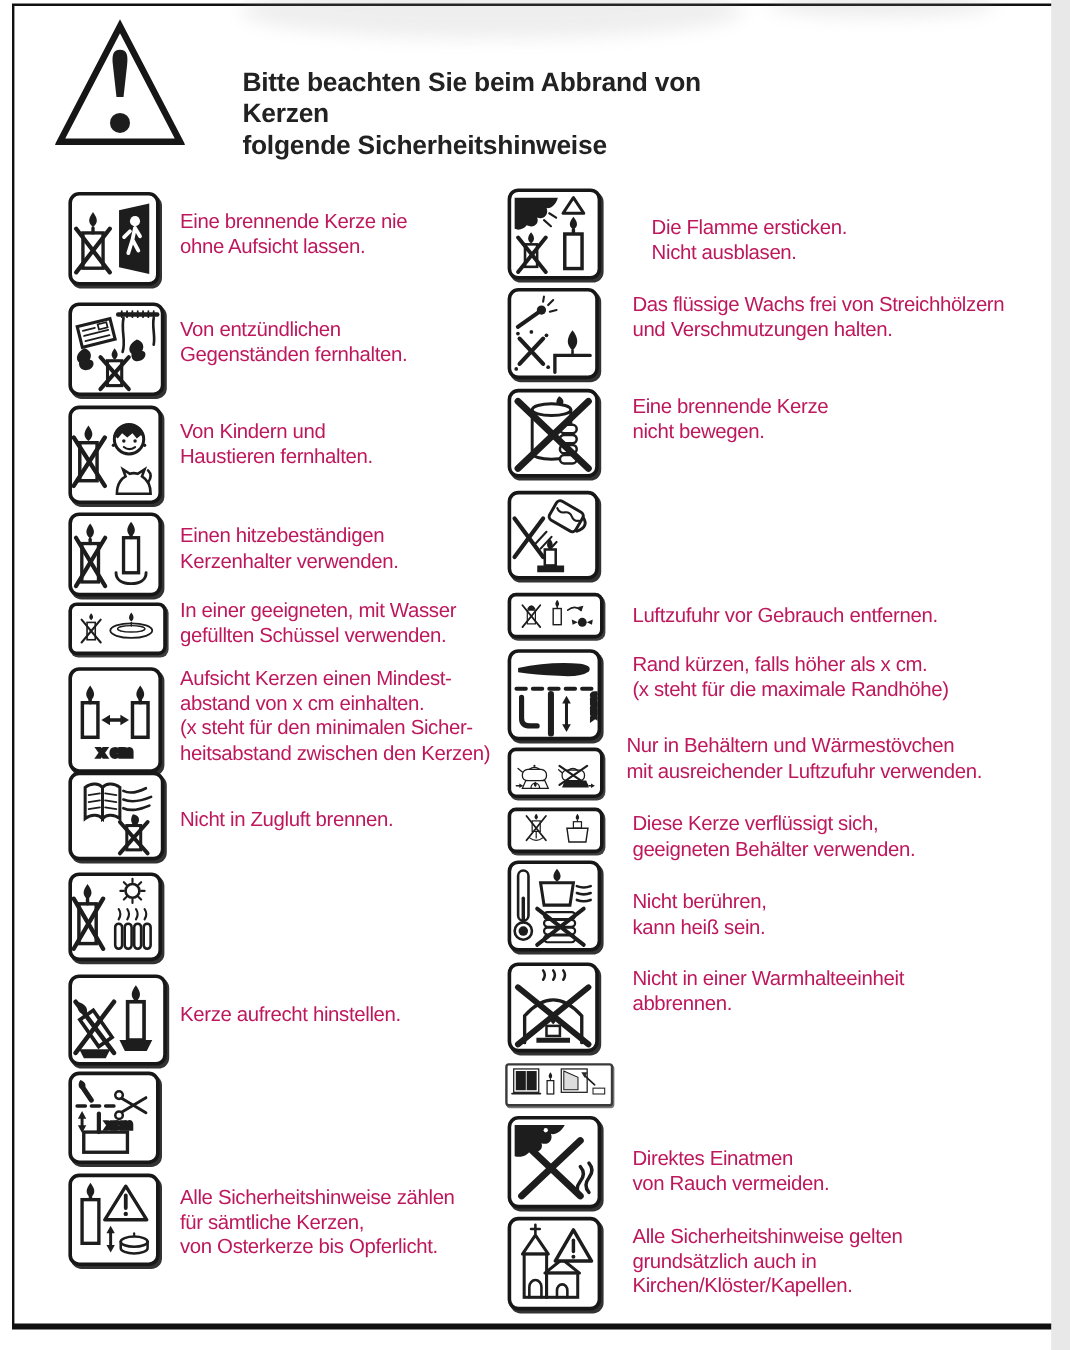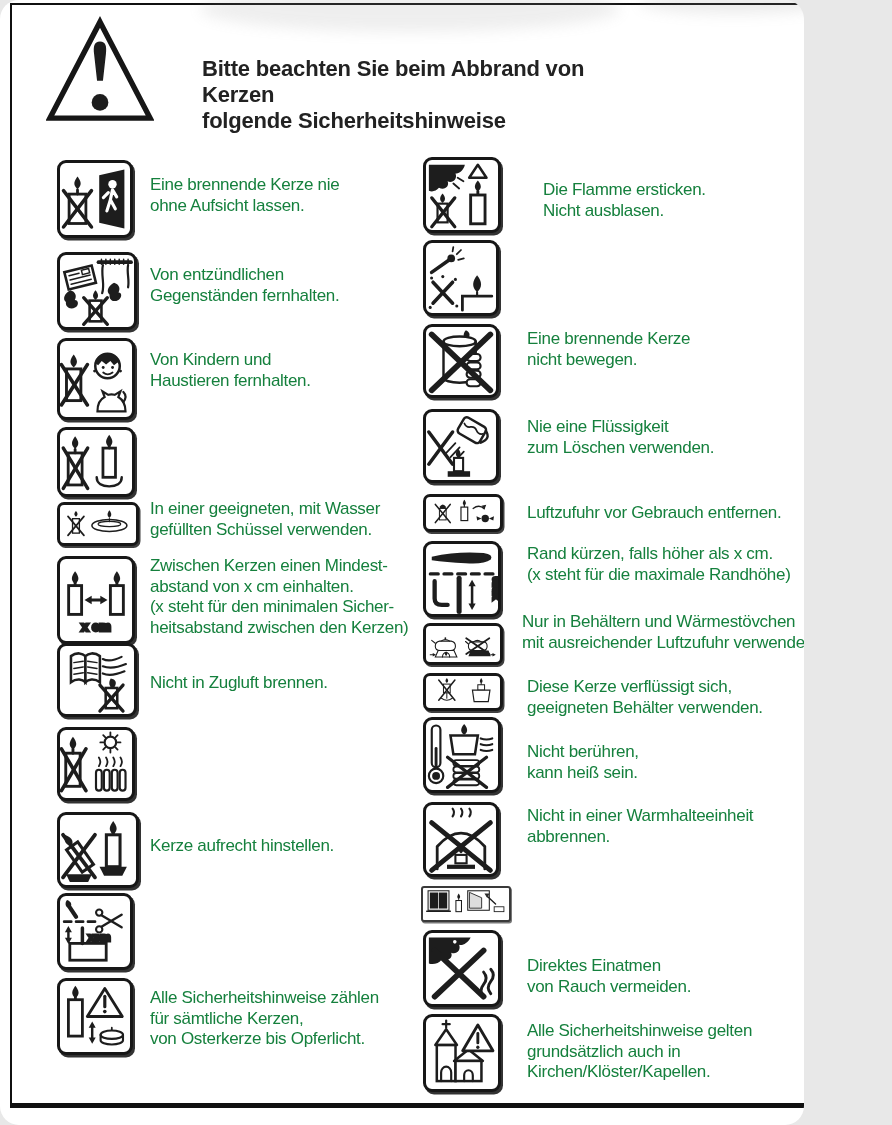--- a/index.html
+++ b/index.html
@@ -1,32 +1,32 @@
 <!DOCTYPE html>
 <html><head>
 <meta charset="utf-8">
 <style>
   html,body{margin:0;padding:0;background:#e8e8e8;}
-  .sheet{position:relative;width:804px;height:1125px;background:#ffffff;overflow:hidden;
-         font-family:"Liberation Sans",sans-serif;border-radius:19px;}
+  .sheet{position:relative;width:876px;height:1125px;background:#ffffff;overflow:hidden;
+         font-family:"Liberation Sans",sans-serif;}
   .frame{position:absolute;left:10px;top:3px;width:868px;height:1098px;
          border:2px solid #101010;border-bottom-width:5px;}
   .smudge{position:absolute;background:#9a9a9a;filter:blur(7px);border-radius:50%;}
   .s1{left:200px;top:-14px;width:420px;height:46px;opacity:.16;}
   .s2{left:640px;top:-8px;width:190px;height:22px;opacity:.18;}
   .warn-tri{position:absolute;left:46px;top:13px;width:108px;height:116px;}
   .title{position:absolute;left:202px;top:56px;width:460px;
          font-size:22px;line-height:26px;font-weight:700;color:#222;
          letter-spacing:-0.2px;white-space:pre-line;}
   .pic{position:absolute;background:#fff;border:3.5px solid #171717;border-radius:9px;
        box-shadow:2px 2.5px 0 rgba(15,15,15,.85);box-sizing:border-box;}
   .pic svg{display:block;width:100%;height:100%;}
   .pic.slim{border-width:3px;border-radius:7px;box-shadow:1.5px 2px 0 rgba(15,15,15,.8);}
   .pic.vent{border:2px solid #3a3a3a;border-radius:3px;box-shadow:1px 1.5px 0 rgba(30,30,30,.6);}
-  .txt{position:absolute;font-size:17px;line-height:20.5px;color:#15803d;
+  .txt{position:absolute;font-size:17px;line-height:20.5px;color:#be185d;
        letter-spacing:-0.3px;white-space:pre-line;}
   svg text{font-family:"Liberation Sans",sans-serif;font-weight:700;fill:#1d1d1d;}
   .st{stroke:#1d1d1d;fill:none;stroke-linecap:round;}
   .fl{fill:#1d1d1d;stroke:none;}
 </style>
 </head>
 <body>
 
 <div class="sheet">
   <div class="frame"></div>
@@ -116,20 +116,22 @@
           <rect x="10" y="33" width="20" height="46"></rect>
       <line x1="3" y1="26" x2="38" y2="84" stroke-width="5"></line>
           <line x1="38" y1="26" x2="3" y2="84" stroke-width="5"></line>
       <path class="fl" d="M69 7 c5 7 7 12 0 18 c-7 -6 -5 -11 0 -18z"></path>
       <line x1="69" y1="21" x2="69" y2="26"></line>
           <rect x="60" y="26" width="18" height="42"></rect>
       <path d="M51 68 c0 9 8 13 18 13 c10 0 18 -4 18 -13" stroke-width="3.5"></path>
     </g>
       </svg>
   </div>
+  <div class="txt" style="left:150px;top:437px;width:275px">Einen hitzebeständigen
+Kerzenhalter verwenden.</div>
 
   <div class="pic slim" style="left:57px;top:502px;width:82px;height:44px">
     <svg viewBox="0 0 190 100">
         <g class="st" stroke-width="3.5">
       <path class="fl" d="M37 16 c5 6 6 10 0 15 c-6 -5 -5 -9 0 -15z"></path>
       <rect x="28" y="36" width="18" height="38"></rect>
       <line x1="16" y1="30" x2="58" y2="80" stroke-width="4.5"></line>
           <line x1="58" y1="30" x2="16" y2="80" stroke-width="4.5"></line>
       <ellipse cx="125" cy="54" rx="46" ry="16" stroke-width="4" fill="#fff"></ellipse>
       <ellipse cx="125" cy="50" rx="30" ry="7" stroke-width="3"></ellipse>
@@ -150,21 +152,21 @@
       <path class="fl" d="M79 8 c5 7 7 12 0 18 c-7 -6 -5 -11 0 -18z"></path>
           <line x1="79" y1="23" x2="79" y2="28"></line>
       <rect x="70" y="28" width="18" height="40"></rect>
       <line x1="40" y1="48" x2="60" y2="48"></line>
       <path class="fl" d="M34 48 l10 -6 v12z"></path>
           <path class="fl" d="M66 48 l-10 -6 v12z"></path>
       <text x="50" y="91" font-size="18" text-anchor="middle">x cm</text>
     </g>
       </svg>
   </div>
-  <div class="txt" style="left:150px;top:556px;width:290px">Zwischen Kerzen einen Mindest-
+  <div class="txt" style="left:150px;top:556px;width:290px">Aufsicht Kerzen einen Mindest-
 abstand von x cm einhalten.
 (x steht für den minimalen Sicher-
 heitsabstand zwischen den Kerzen)</div>
 
   <div class="pic" style="left:57px;top:643px;width:80px;height:74px">
     <svg viewBox="0 0 100 94">
         <g class="st" stroke-width="3.5">
       <path d="M14 14 C22 8 30 10 34 14 L34 50 C30 46 22 44 14 50 Z" fill="#fff"></path>
       <path d="M34 14 C38 10 46 8 54 14 L54 50 C46 44 38 46 34 50 Z" fill="#fff"></path>
       <path d="M18 23 l13 -2 M18 31 l13 -2 M18 39 l13 -2 M37 21 l13 2 M37 29 l13 2 M37 37 l13 2" stroke-width="2"></path>
@@ -292,20 +294,22 @@
           <circle class="fl" cx="42" cy="48" r="2.2"></circle>
       <circle class="fl" cx="6" cy="88" r="2.2"></circle>
           <circle class="fl" cx="44" cy="86" r="2.2"></circle>
           <circle class="fl" cx="24" cy="44" r="2.2"></circle>
       <path d="M52 92 V72 H94"></path>
       <path class="fl" d="M73 42 c7 9 8 17 0 24 c-8 -7 -7 -15 0 -24z"></path>
       <line x1="73" y1="66" x2="73" y2="71" stroke-width="3"></line>
     </g>
       </svg>
   </div>
+  <div class="txt" style="left:527px;top:244px;width:360px">Das flüssige Wachs frei von Streichhölzern
+und Verschmutzungen halten.</div>
 
   <div class="pic" style="left:423px;top:324px;width:76px;height:74px">
     <svg viewBox="0 0 100 92">
         <g class="st" stroke-width="3.5">
       <path class="fl" d="M57 2 c6 3 7 8 2 12 c-6 0 -7 -7 -2 -12z"></path>
       <ellipse cx="48" cy="18" rx="23" ry="7" fill="#fff"></ellipse>
       <line x1="25" y1="18" x2="25" y2="70"></line>
           <line x1="71" y1="18" x2="71" y2="70"></line>
       <path d="M25 70 a23 7 0 0 0 46 0"></path>
       <rect x="58" y="36" width="20" height="10" rx="5" stroke-width="3" fill="#fff"></rect>
@@ -330,22 +334,20 @@
       </g>
       <path d="M42 42 l-14 15 M48 48 l-13 14 M54 54 l-11 12" stroke-width="2.5"></path>
       <path class="fl" d="M46 50 c4 5 5 9 0 13 c-5 -4 -4 -8 0 -13z"></path>
       <rect x="40" y="63" width="13" height="19" stroke-width="3" fill="#fff"></rect>
       <path class="fl" d="M31 82 h32 v8 h-32z"></path>
       <line x1="4" y1="26" x2="38" y2="72" stroke-width="5"></line>
           <line x1="38" y1="26" x2="4" y2="72" stroke-width="5"></line>
     </g>
       </svg>
   </div>
-  <div class="txt" style="left:527px;top:417px;width:360px">Nie eine Flüssigkeit
-zum Löschen verwenden.</div>
 
   <div class="pic slim" style="left:423px;top:494px;width:80px;height:38px">
     <svg viewBox="0 0 200 95">
         <g class="st" stroke-width="3.5">
       <path class="fl" d="M30 30 q10 -16 20 0 l-3 4 h-14z"></path>
       <rect x="30" y="34" width="20" height="34" stroke-width="3" fill="#fff"></rect>
       <line x1="18" y1="22" x2="62" y2="76" stroke-width="4.5"></line>
           <line x1="62" y1="22" x2="18" y2="76" stroke-width="4.5"></line>
       <path class="fl" d="M104 8 c5 7 7 12 0 18 c-7 -6 -5 -11 0 -18z"></path>
       <line x1="104" y1="24" x2="104" y2="30"></line>

